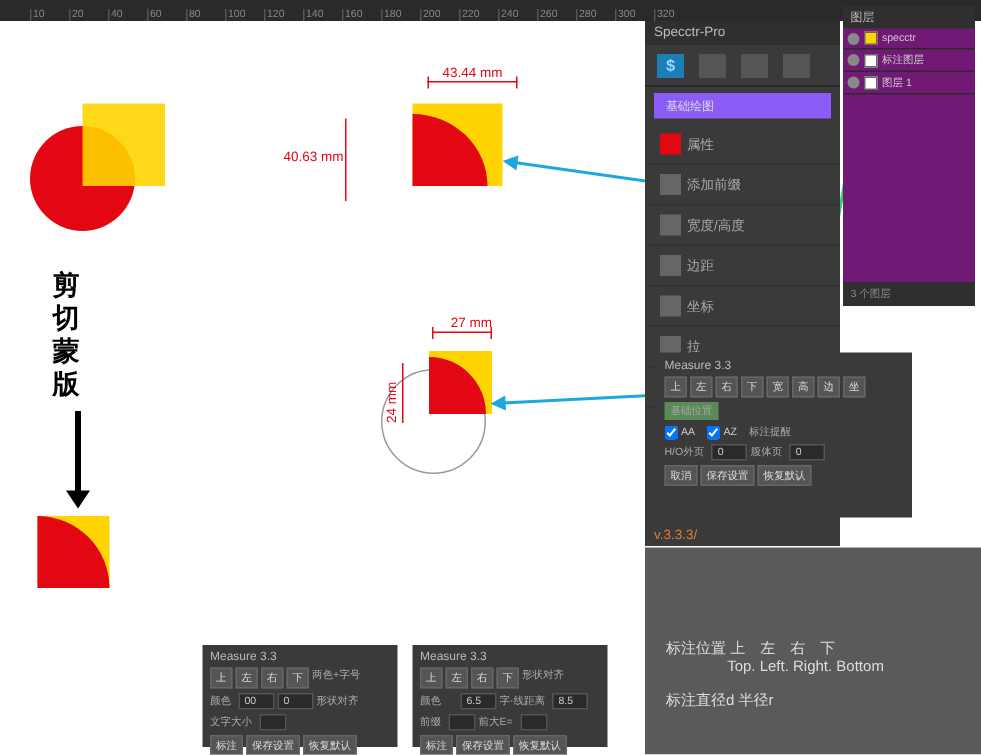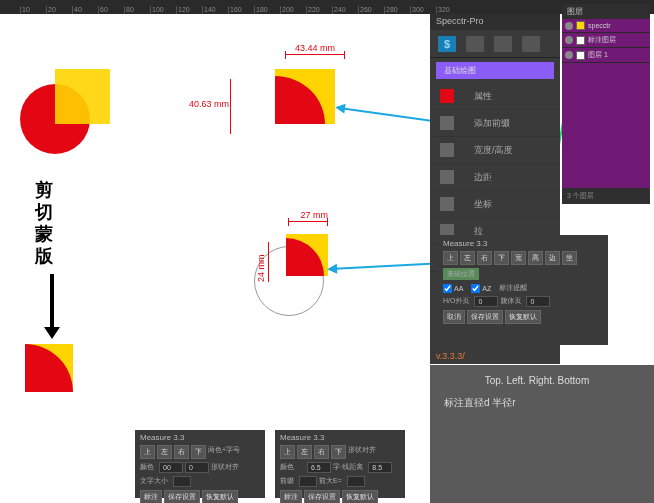--- a/index.html
+++ b/index.html
@@ -41,21 +41,21 @@
 .green-line{position:absolute;background:#2bd46b;width:2px}
 .gl1{top:20px;left:550px;height:200px;transform:rotate(18deg);transform-origin:top}
 .gl2{top:20px;left:580px;height:200px;transform:rotate(10deg);transform-origin:top}
 .panel{position:absolute;background:#3a3a3a;color:#ccc;font-size:9px}
 .specctr{top:14px;left:430px;width:130px;height:350px}
 .specctr-hd{height:16px;background:#2f2f2f;padding:2px 6px;font-size:9px;color:#bbb}
 .specctr-tabs{height:28px;display:flex;align-items:center;gap:10px;padding:0 8px;border-bottom:1px solid #222}
 .ticon{width:18px;height:16px;background:#555;display:inline-block}
 .ticon.dollar{background:#1b7fb5;color:#8fd8ff;text-align:center;font-weight:bold;line-height:16px;font-size:11px}
 .specctr-cat{background:#8b5cf6;padding:3px 8px;font-size:8px;color:#ddd;margin:4px 6px}
-.specctr-item{display:flex;align-items:center;gap:20px;padding:6px 10px;border-bottom:1px solid #333;color:#aaa}
+.specctr-item{display:flex;align-items:center;gap:4px;padding:6px 10px;border-bottom:1px solid #333;color:#aaa}
 .specctr-item .ic{width:14px;height:14px;background:#666}
 .specctr-item.active .ic{background:#e30613}
 .layers{top:4px;left:562px;width:88px;height:200px;background:#701a75}
 .layers-hd{background:#2f2f2f;padding:2px 5px;font-size:8px;color:#bbb}
 .layer-row{display:flex;align-items:center;gap:3px;padding:2px 3px;font-size:7px;color:#ccc;border-bottom:1px solid #2a2a2a}
 .eye{width:8px;height:8px;background:#888;border-radius:50%}
 .lsw{width:9px;height:9px;border:1px solid #666}
 .lsw.y{background:#ffd400}.lsw.w{background:#fff}
 .layers-ft{position:absolute;bottom:0;left:0;right:0;padding:3px 5px;font-size:7px;color:#888;background:#2f2f2f}
 .measure{background:#3a3a3a;color:#ccc}
@@ -287,15 +287,16 @@
   </div>
   <div class="btnrow">
     <span class="mbtn">标注</span>
     <span class="mbtn">保存设置</span>
     <span class="mbtn">恢复默认</span>
   </div>
 </div>
 
 <div class="footer">
   <div class="ver">v.3.3.3/</div>
+  <div style="margin-top:50px">标注位置 上　左　右　下</div>
   <div style="text-align:center;padding-right:10px">Top. Left. Right. Bottom</div>
   <div style="margin-top:10px">标注直径d 半径r</div>
 </div>
 
 </body></html>

